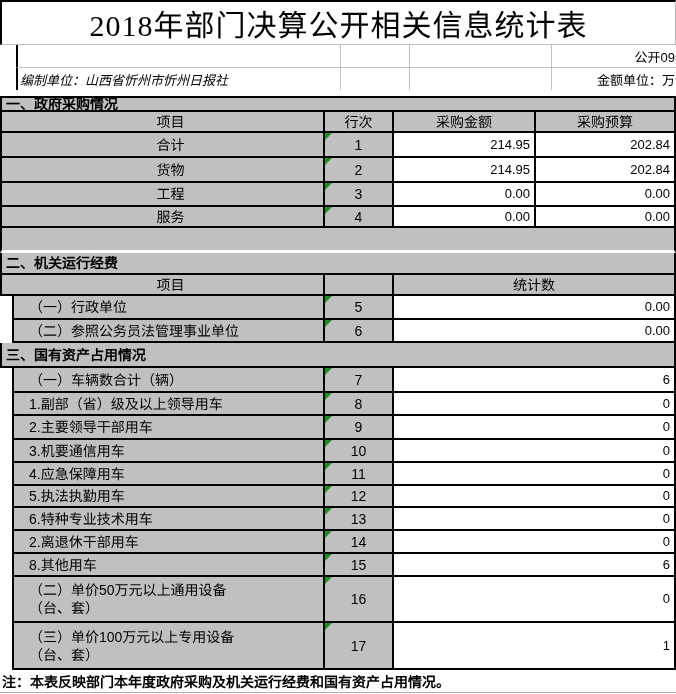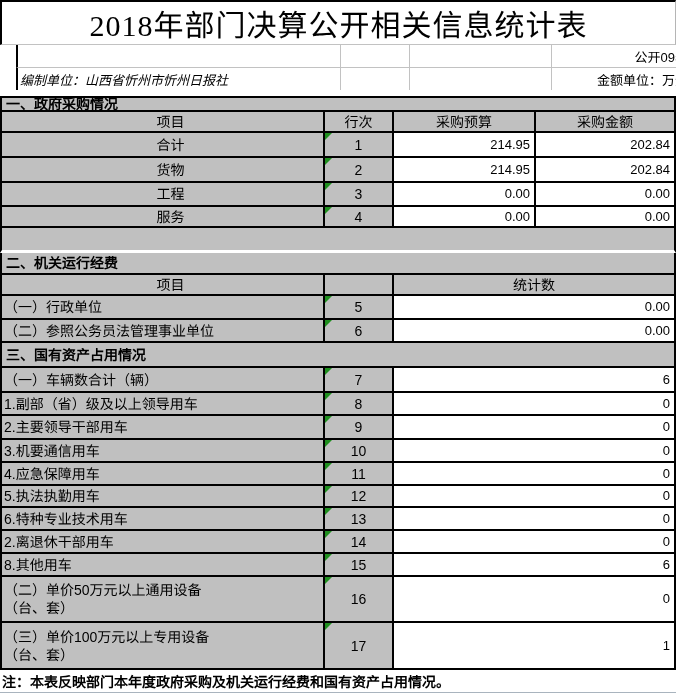--- a/index.html
+++ b/index.html
@@ -42,21 +42,21 @@
     box-sizing:border-box;position:relative;background:var(--gray);
     border-right:2px solid var(--border);border-bottom:2px solid var(--border);
     display:flex;align-items:center;justify-content:center;
     font-size:14px;overflow:hidden;line-height:18px;
   }
   .c.first{border-left:2px solid var(--border);padding-left:16px;}
   .c.bt{border-top:2px solid var(--border);margin-top:6px;}
   .c.span-all{grid-column:1/5;justify-content:flex-start;padding-left:4px;font-weight:bold;}
   .c.span-val{grid-column:3/5;}
   .c.white{background:#ffffff;justify-content:flex-end;padding-right:4px;font-size:13px;padding-left:8px;}
-  .c.label-left{justify-content:flex-start;padding-left:2px;text-align:left;white-space:pre-line;}
+  .c.label-left{justify-content:flex-start;padding-left:15px;text-align:left;white-space:pre-line;margin-left:12px;}
   .c.spacer{grid-column:1/5;border-bottom:3px solid #ffffff;}
   .flag{
     position:absolute;top:0;left:0;width:7px;height:7px;background:var(--green);
     clip-path:polygon(0 0,100% 0,0 100%);
   }
   .h21{height:21px}.h22{height:22px}.h23{height:23px}.h24{height:24px}.h25{height:25px}
   .h46{height:46px}.h47{height:47px}
   
   .note-row{
     box-sizing:border-box;height:23px;background:#fff;display:flex;align-items:center;
@@ -86,22 +86,22 @@
     <div class="mcell mlast">金额单位：万元</div>
   </div>
 
   <div class="grow h22">
     <div class="c span-all first bt">一、政府采购情况</div>
   </div>
 
   <div class="grow h21">
     <div class="c first">项目</div>
     <div class="c">行次</div>
+    <div class="c">采购金额</div>
     <div class="c">采购预算</div>
-    <div class="c">采购金额</div>
   </div>
 
   <div class="grow h25">
     <div class="c first">合计</div>
     <div class="c">
         <span class="flag"></span>
         <span>1</span>
       </div>
     <div class="c white">214.95</div>
     <div class="c white">202.84</div>

